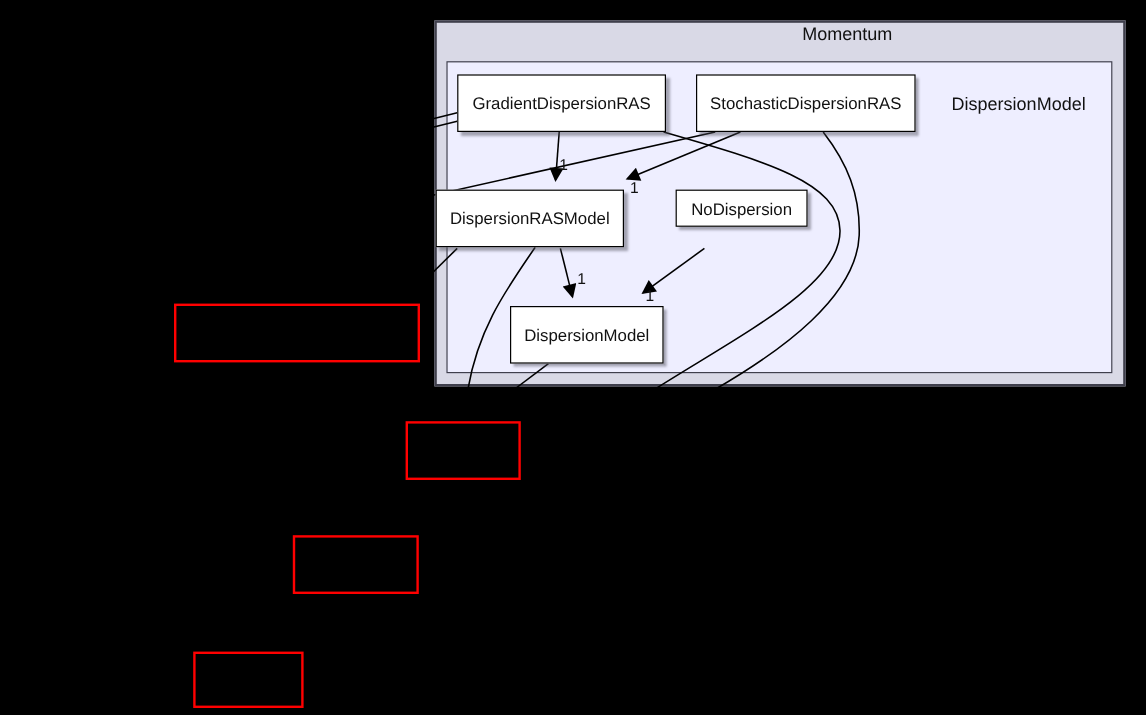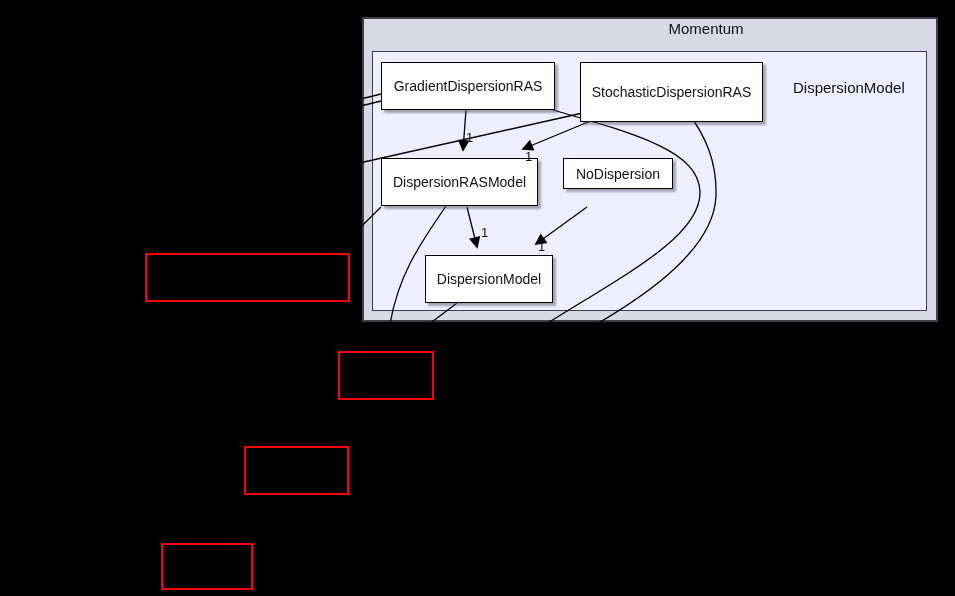--- a/index.html
+++ b/index.html
@@ -28,22 +28,22 @@
     box-shadow:3px 3px 2px rgba(70,70,85,0.45);
   }
   .ext-node{
     position:absolute;background:transparent;border:2px solid #ff0000;
     box-sizing:border-box;z-index:4;
   }
   .edge-label{
     position:absolute;font-size:13px;color:#111;z-index:5;line-height:1;
   }
   #n-gradient{left:381px;top:62px;width:174px;height:48px;text-align:center;}
-  #n-stochastic{left:580px;top:62px;width:183px;height:60px;}
-  #n-rasmodel{left:381px;top:158px;width:157px;height:48px;}
+  #n-stochastic{left:580px;top:62px;width:183px;height:48px;}
+  #n-rasmodel{left:363px;top:158px;width:157px;height:48px;}
   #n-nodispersion{left:563px;top:158px;width:110px;height:31px;}
   #n-dispersionmodel{left:425px;top:255px;width:128px;height:48px;}
   #r1{left:145px;top:253px;width:205px;height:49px;}
   #r2{left:338px;top:351px;width:96px;height:49px;}
   #r3{left:244px;top:446px;width:105px;height:49px;}
   #r4{left:161px;top:543px;width:92px;height:47px;}
   #el1{left:466px;top:131px;}
   #el2{left:525px;top:150px;}
   #el3{left:481px;top:226px;}
   #el4{left:538px;top:240px;}

